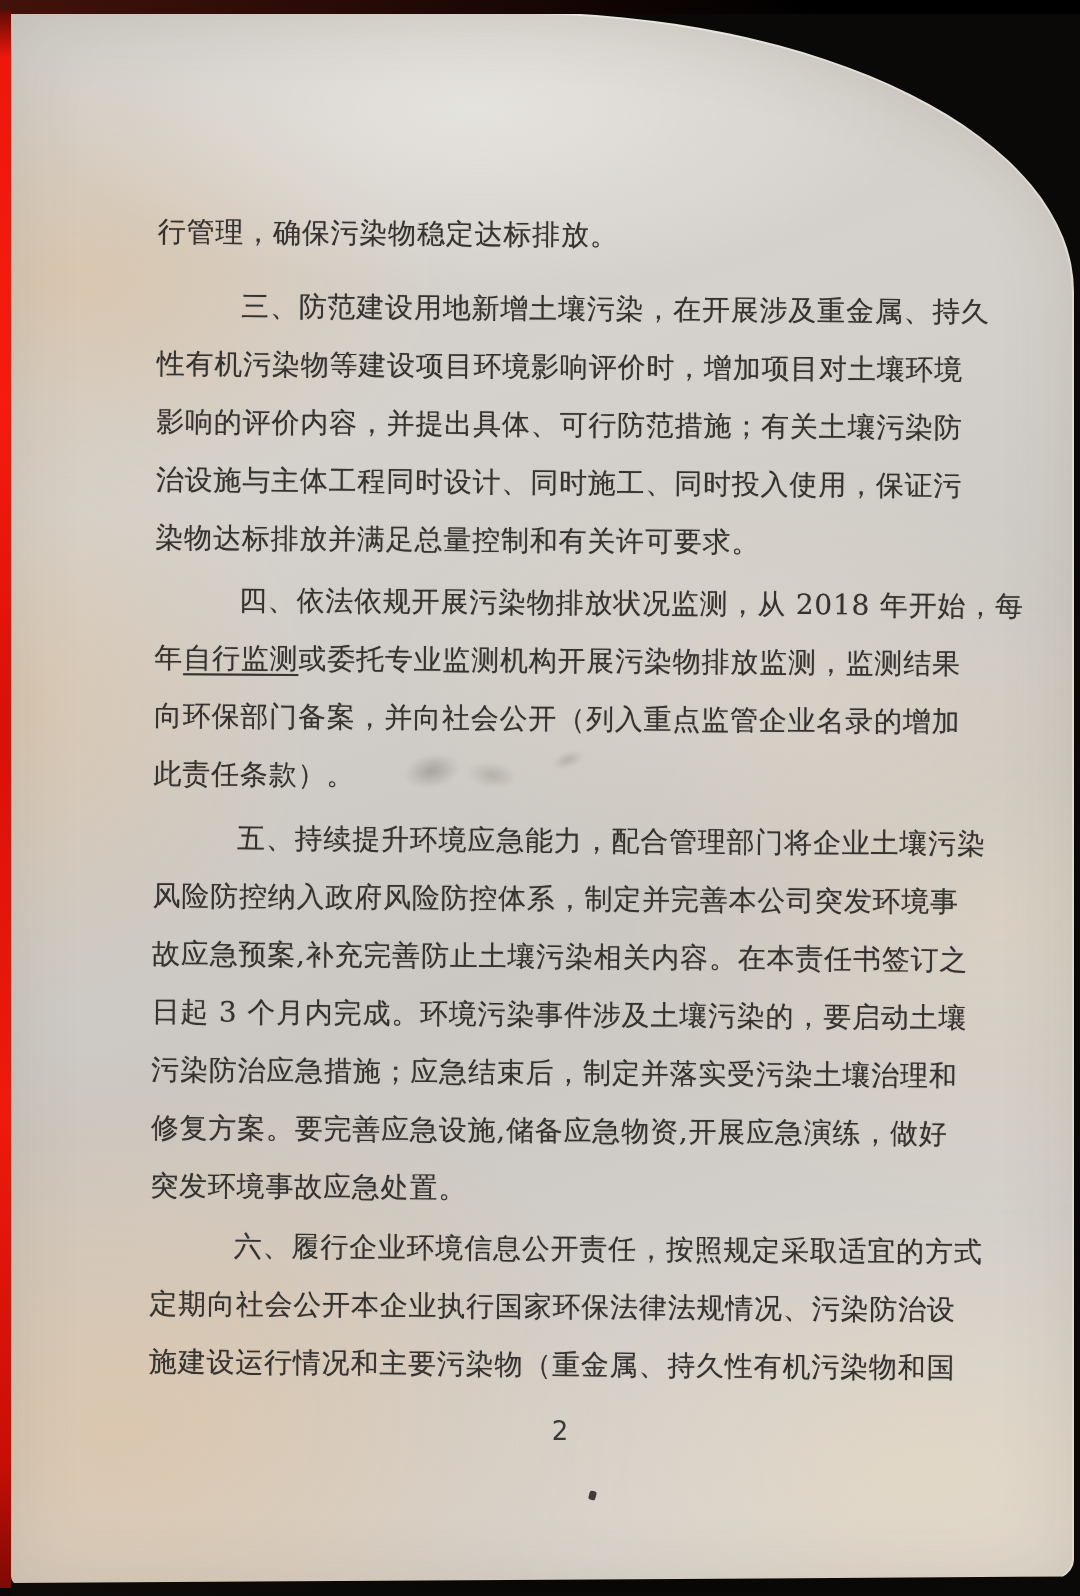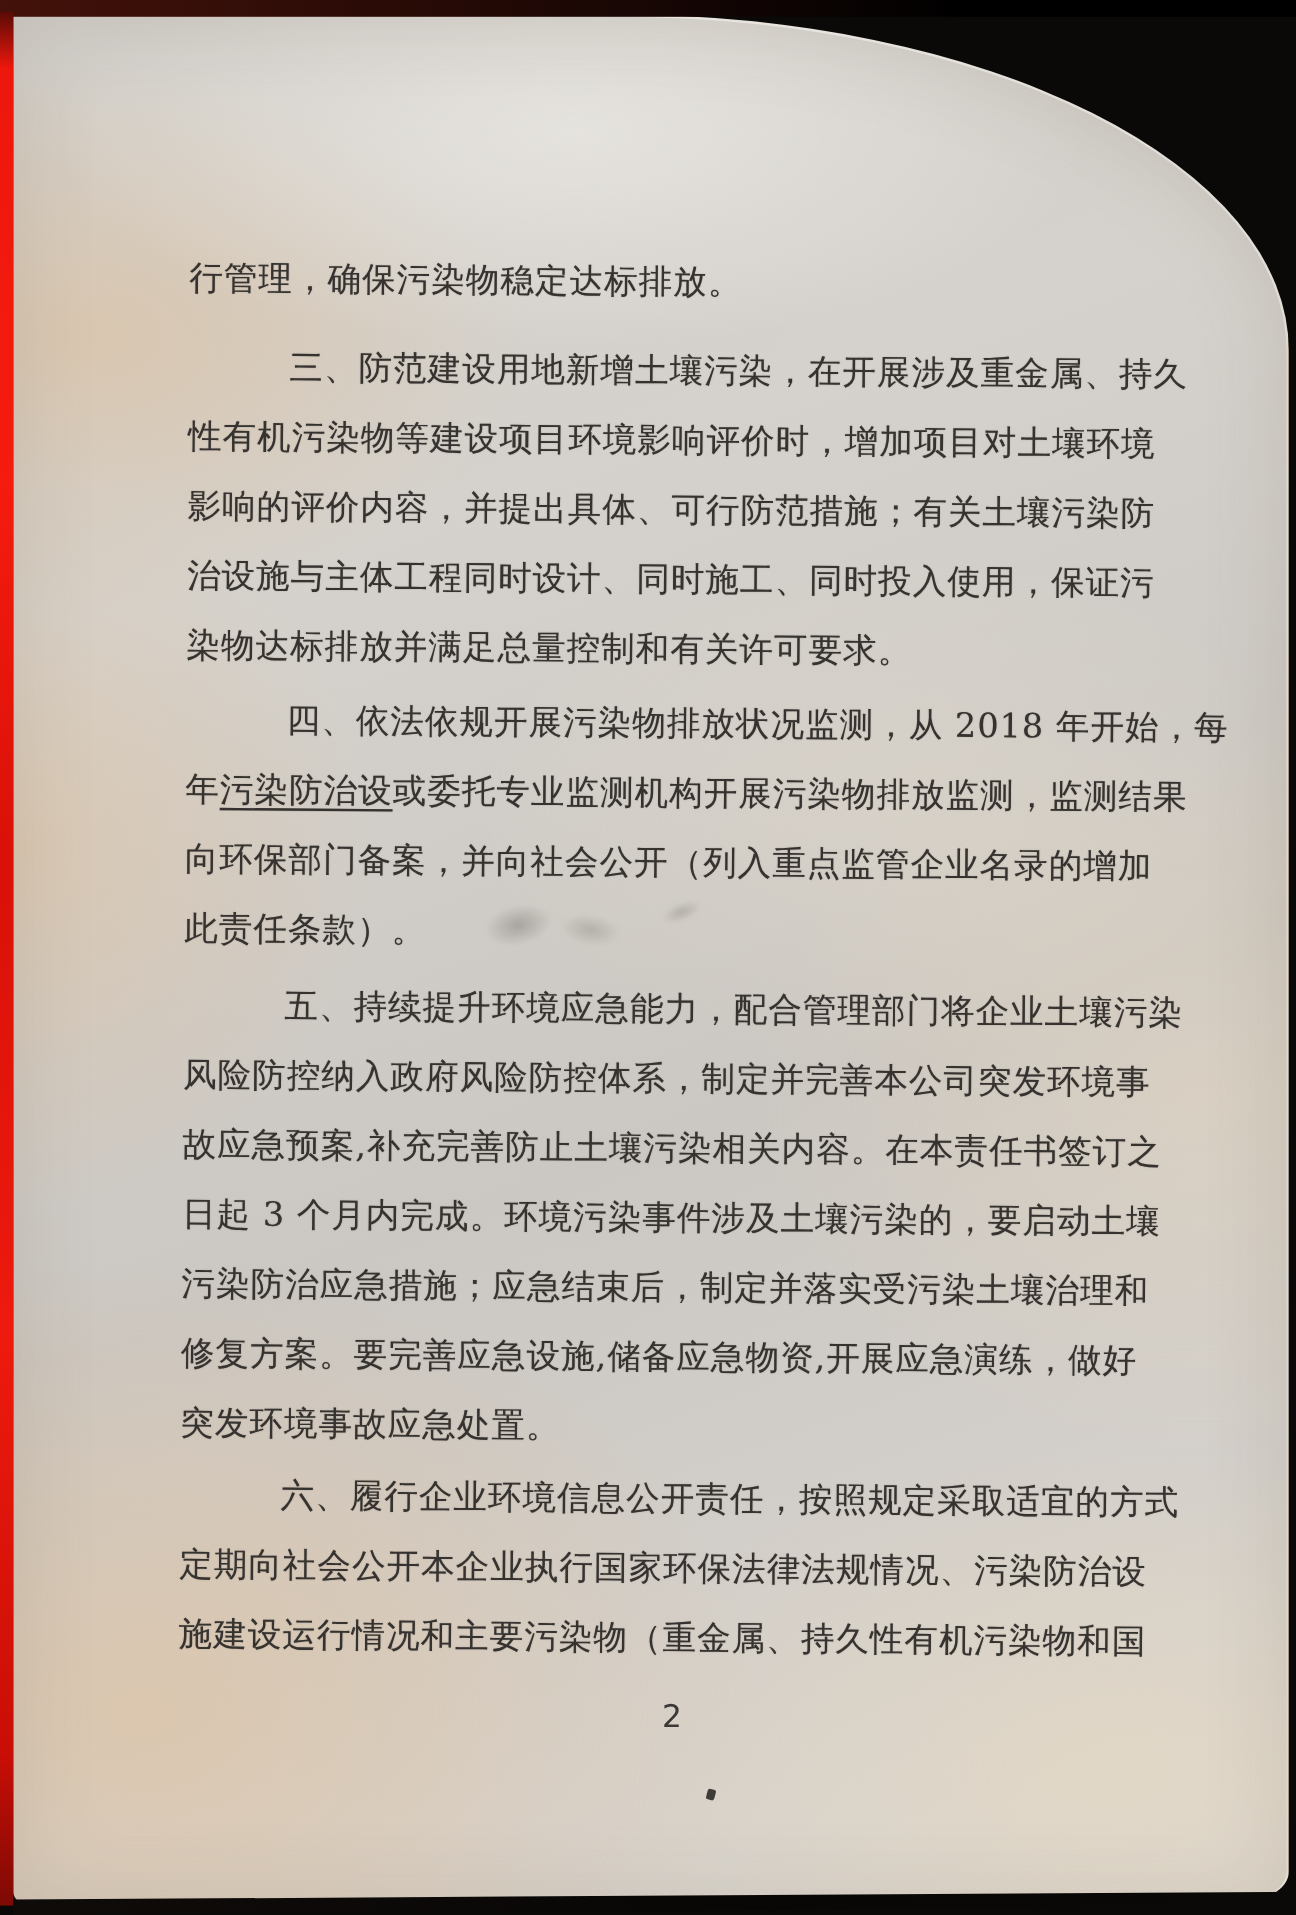--- a/index.html
+++ b/index.html
@@ -95,21 +95,21 @@
 <div class="bottom-edge"></div>
 
 <div class="text-block">
     <div class="line"><span class="">行管理，确保污染物稳定达标排放。</span></div>
     <div class="line indent"><span class="">三、防范建设用地新增土壤污染，在开展涉及重金属、持久</span></div>
     <div class="line"><span class="">性有机污染物等建设项目环境影响评价时，增加项目对土壤环境</span></div>
     <div class="line"><span class="">影响的评价内容，并提出具体、可行防范措施；有关土壤污染防</span></div>
     <div class="line"><span class="">治设施与主体工程同时设计、同时施工、同时投入使用，保证污</span></div>
     <div class="line"><span class="">染物达标排放并满足总量控制和有关许可要求。</span></div>
     <div class="line indent"><span class="">四、依法依规开展污染物排放状况监测，从 2018 年开始，每</span></div>
-    <div class="line"><span class="">年</span><span class="u">污染防治设</span><span class="">或委托专业监测机构开展污染物排放监测，监测结果</span></div>
+    <div class="line"><span class="">年</span><span class="u">自行监测</span><span class="">或委托专业监测机构开展污染物排放监测，监测结果</span></div>
     <div class="line"><span class="">向环保部门备案，并向社会公开（列入重点监管企业名录的增加</span></div>
     <div class="line"><span class="">此责任条款）。</span></div>
     <div class="line indent"><span class="">五、持续提升环境应急能力，配合管理部门将企业土壤污染</span></div>
     <div class="line"><span class="">风险防控纳入政府风险防控体系，制定并完善本公司突发环境事</span></div>
     <div class="line"><span class="">故应急预案,补充完善防止土壤污染相关内容。在本责任书签订之</span></div>
     <div class="line"><span class="">日起 3 个月内完成。环境污染事件涉及土壤污染的，要启动土壤</span></div>
     <div class="line"><span class="">污染防治应急措施；应急结束后，制定并落实受污染土壤治理和</span></div>
     <div class="line"><span class="">修复方案。要完善应急设施,储备应急物资,开展应急演练，做好</span></div>
     <div class="line"><span class="">突发环境事故应急处置。</span></div>
     <div class="line indent"><span class="">六、履行企业环境信息公开责任，按照规定采取适宜的方式</span></div>

